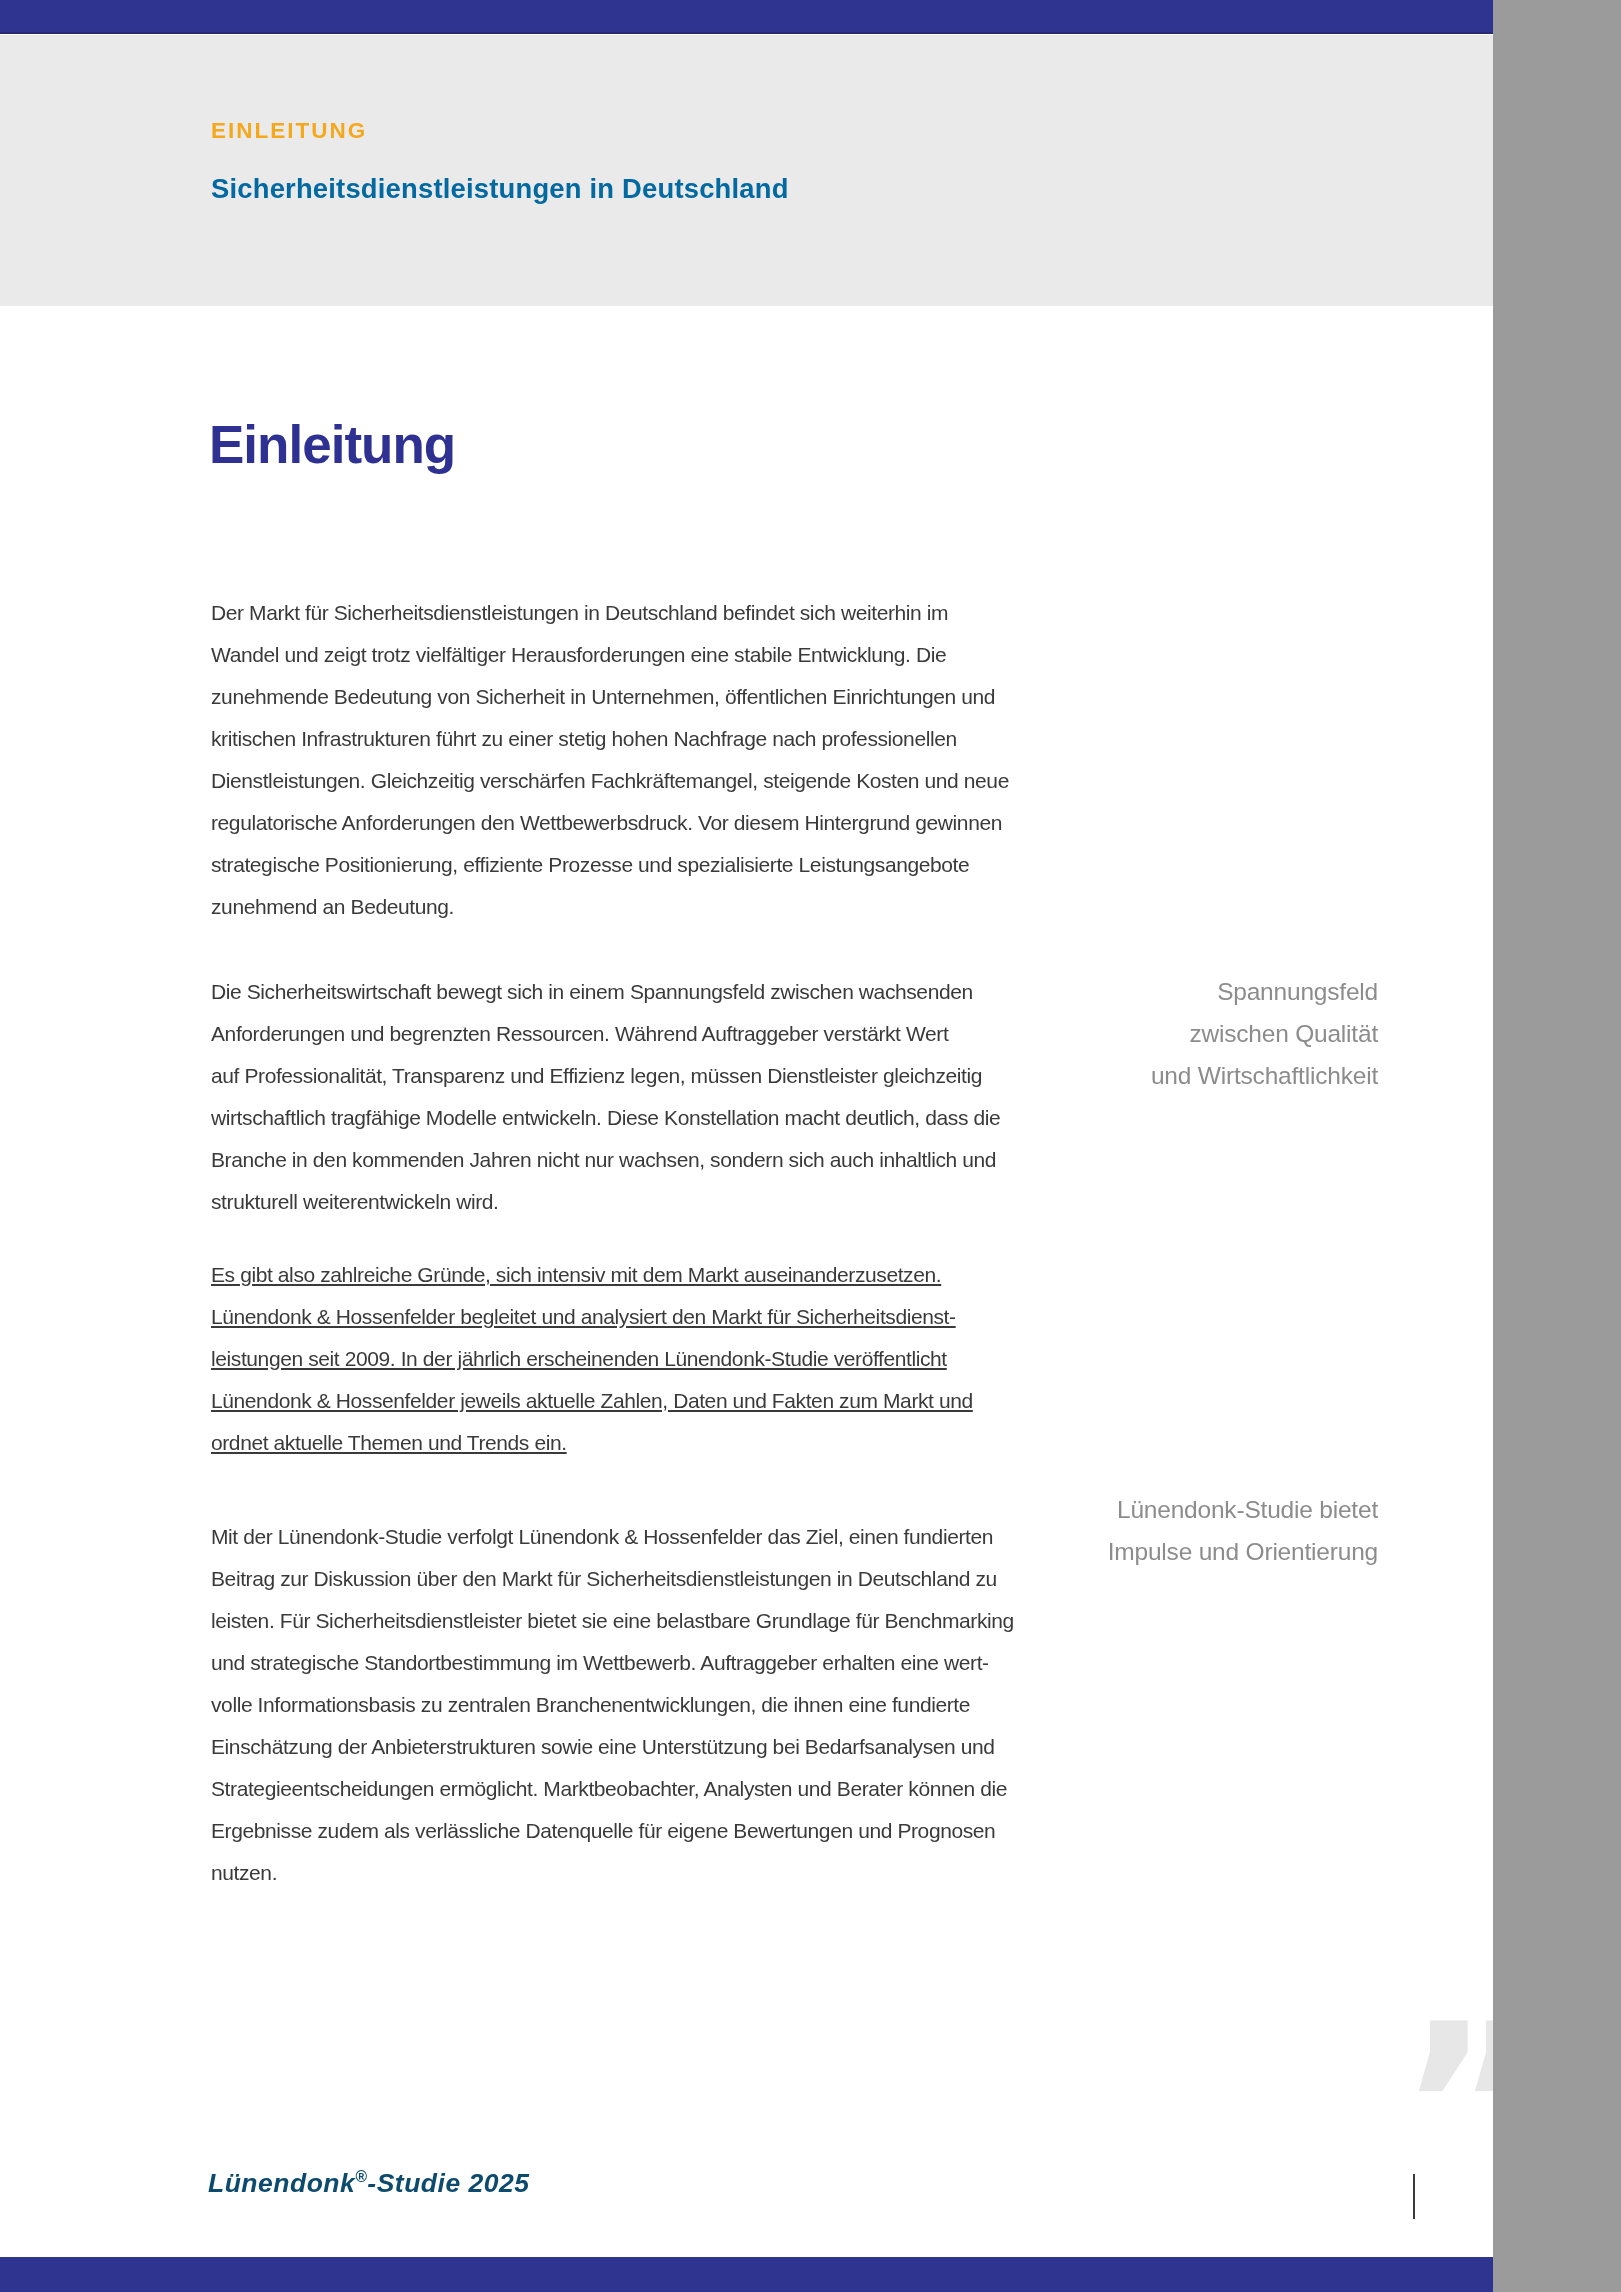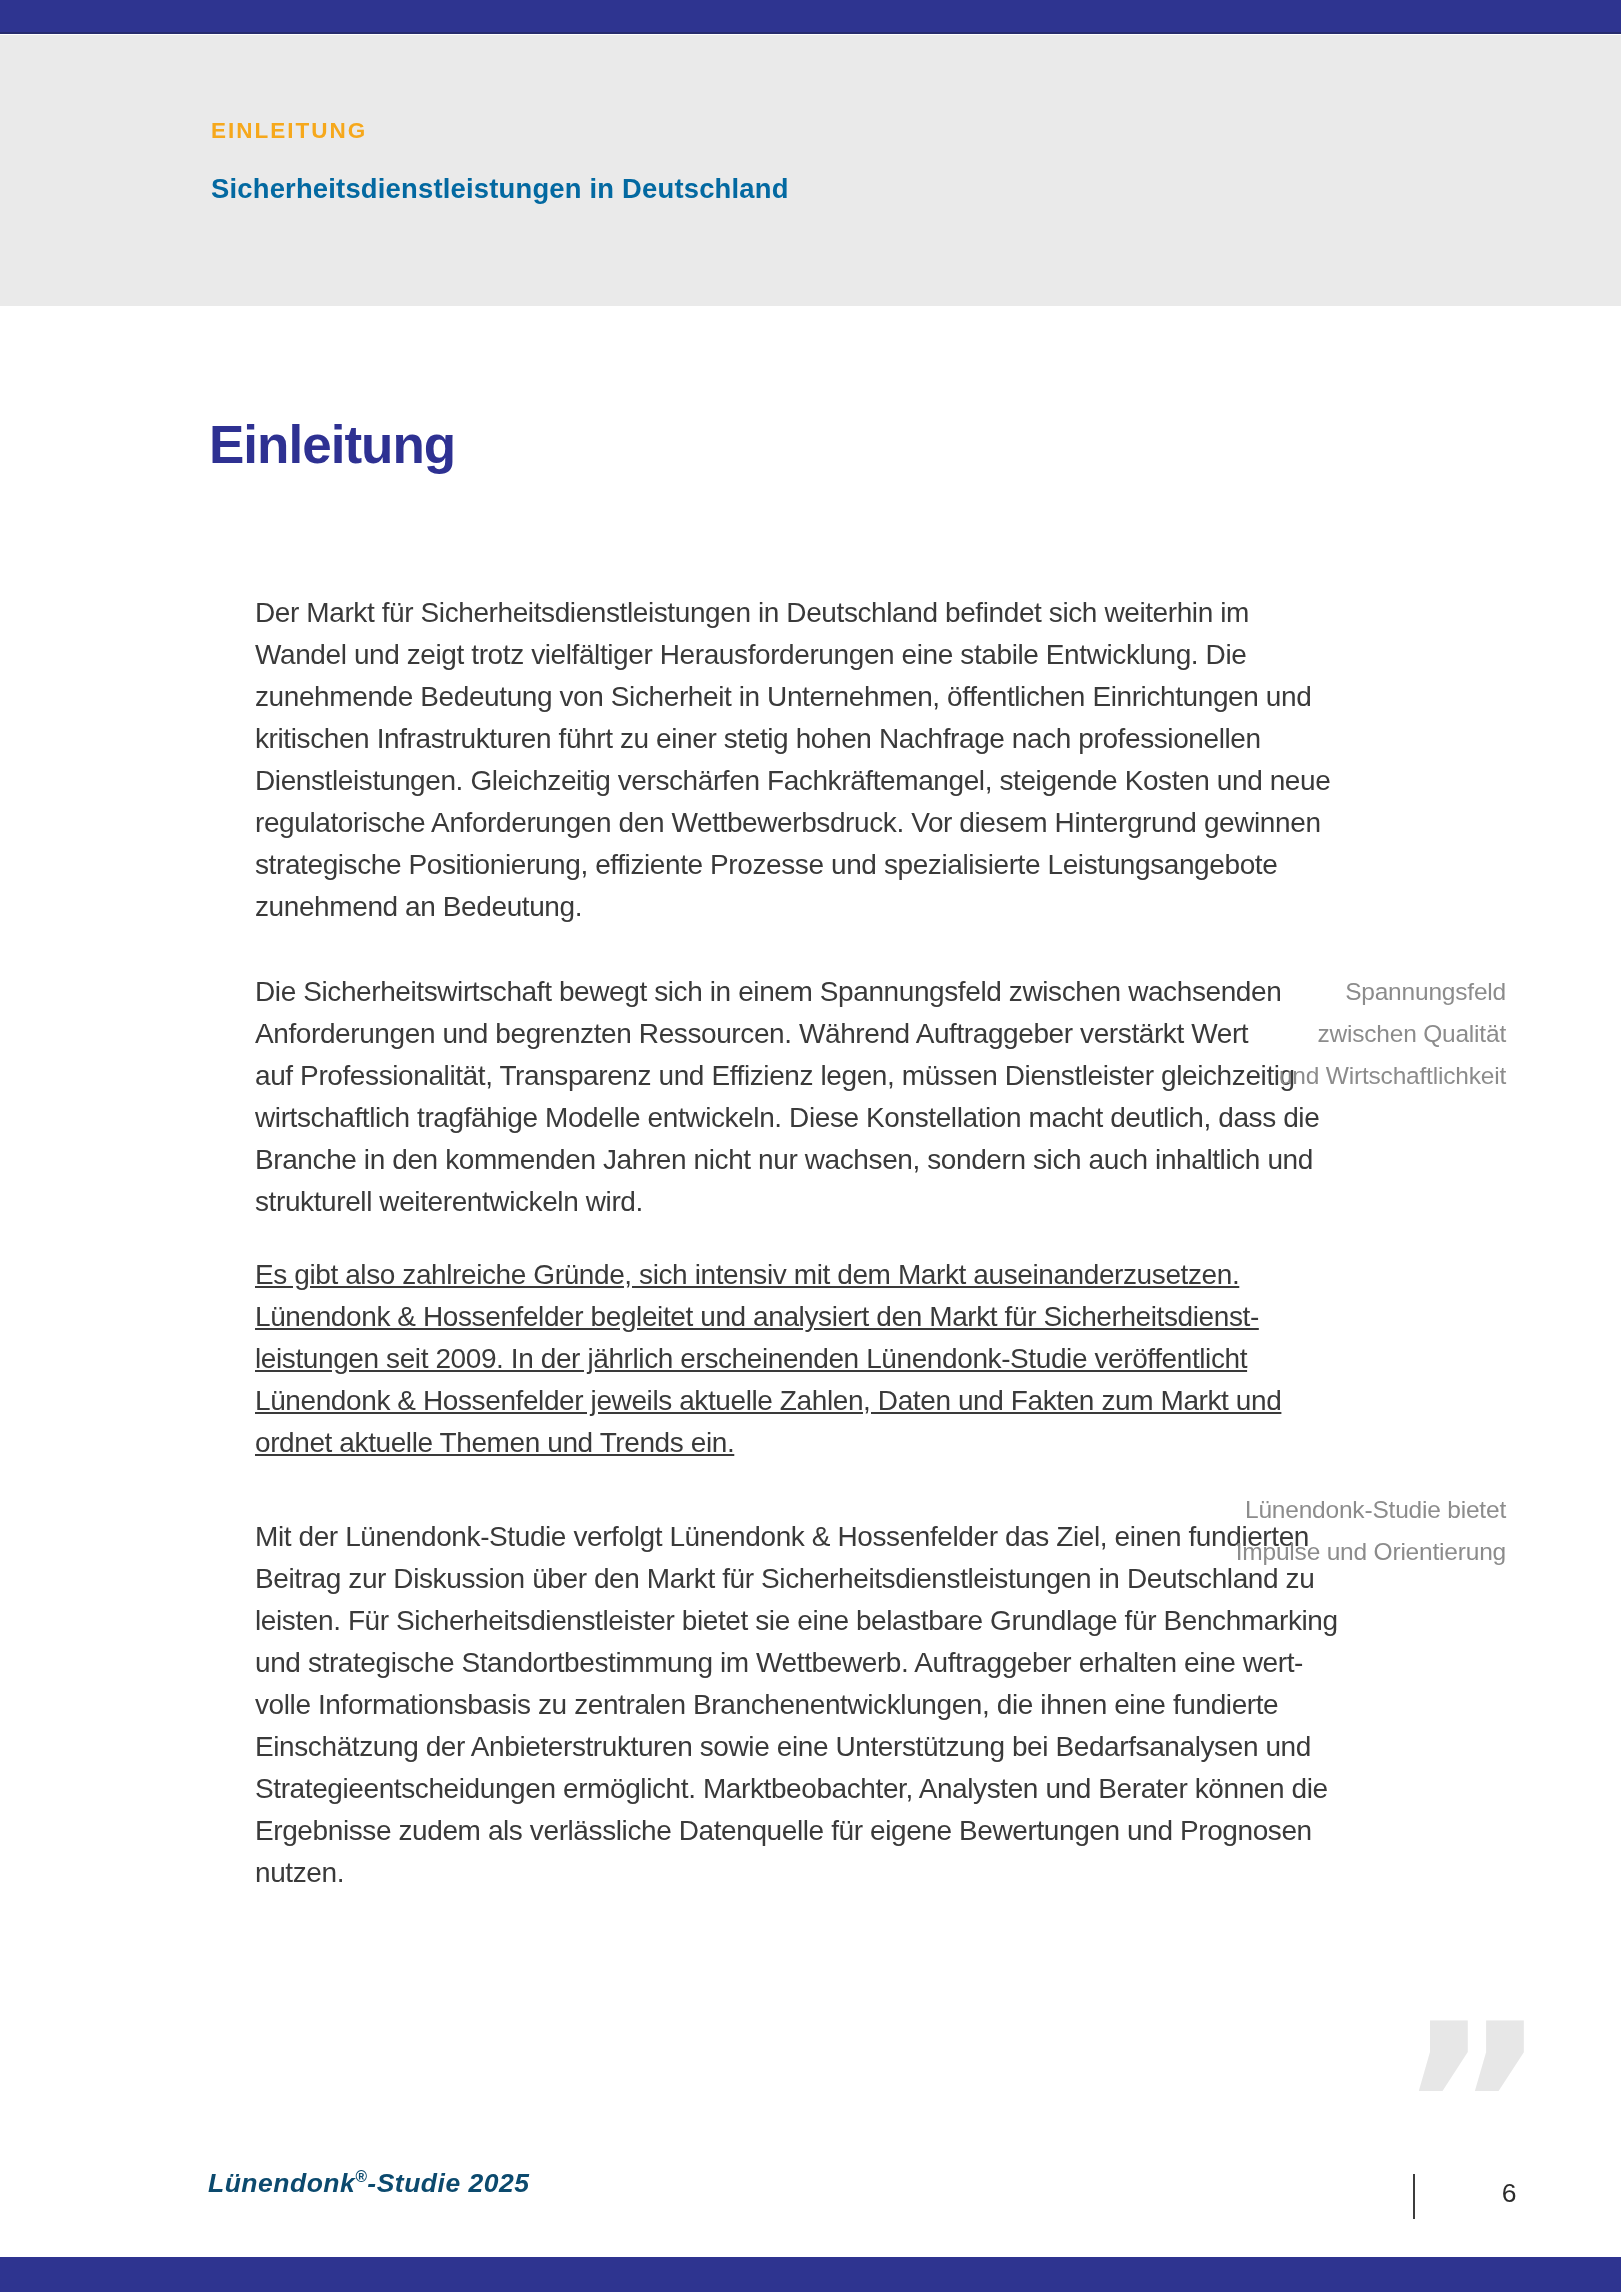--- a/index.html
+++ b/index.html
@@ -1,18 +1,18 @@
 <!DOCTYPE html>
 <html><head>
 <meta charset="utf-8">
 <style>
   html,body{margin:0;padding:0;background:#9b9b9b;}
   .page{
     position:relative;
-    width:1621px;height:2293px;
+    width:1493px;height:2293px;
     background:#ffffff;
     overflow:hidden;
     font-family:"Liberation Sans", sans-serif;
   }
   .topbar{
     position:absolute;left:0;top:0;width:1621px;height:32px;
     background:#2e3490;border-bottom:2.9px solid #272c6e;
   }
   .headband{
     position:absolute;left:0;top:35px;width:1621px;height:271px;
@@ -29,24 +29,23 @@
     color:#0369a1;
   }
   .pagetitle{
     position:absolute;left:209px;top:416px;
     font-size:53px;font-weight:bold;letter-spacing:-1px;
     color:#2e3192;line-height:57px;
   }
   .body-copy{
     position:absolute;left:211px;
     width:1098px;
-    font-size:28px;line-height:42px;letter-spacing:-0.4px;
+    font-size:21px;line-height:42px;letter-spacing:-0.4px;
     color:#3a3a3a;
     white-space:nowrap;
-    margin-left:44px;
   }
   .p1{top:592px;}
   .p2{top:971px;}
   .p3{top:1254px;text-decoration:underline;}
   .p4{top:1516px;}
   .side-note{
     position:absolute;right:115px;
     width:412px;
     font-size:24.5px;line-height:42px;letter-spacing:-0.2px;
     color:#8c8c8c;text-align:right;

